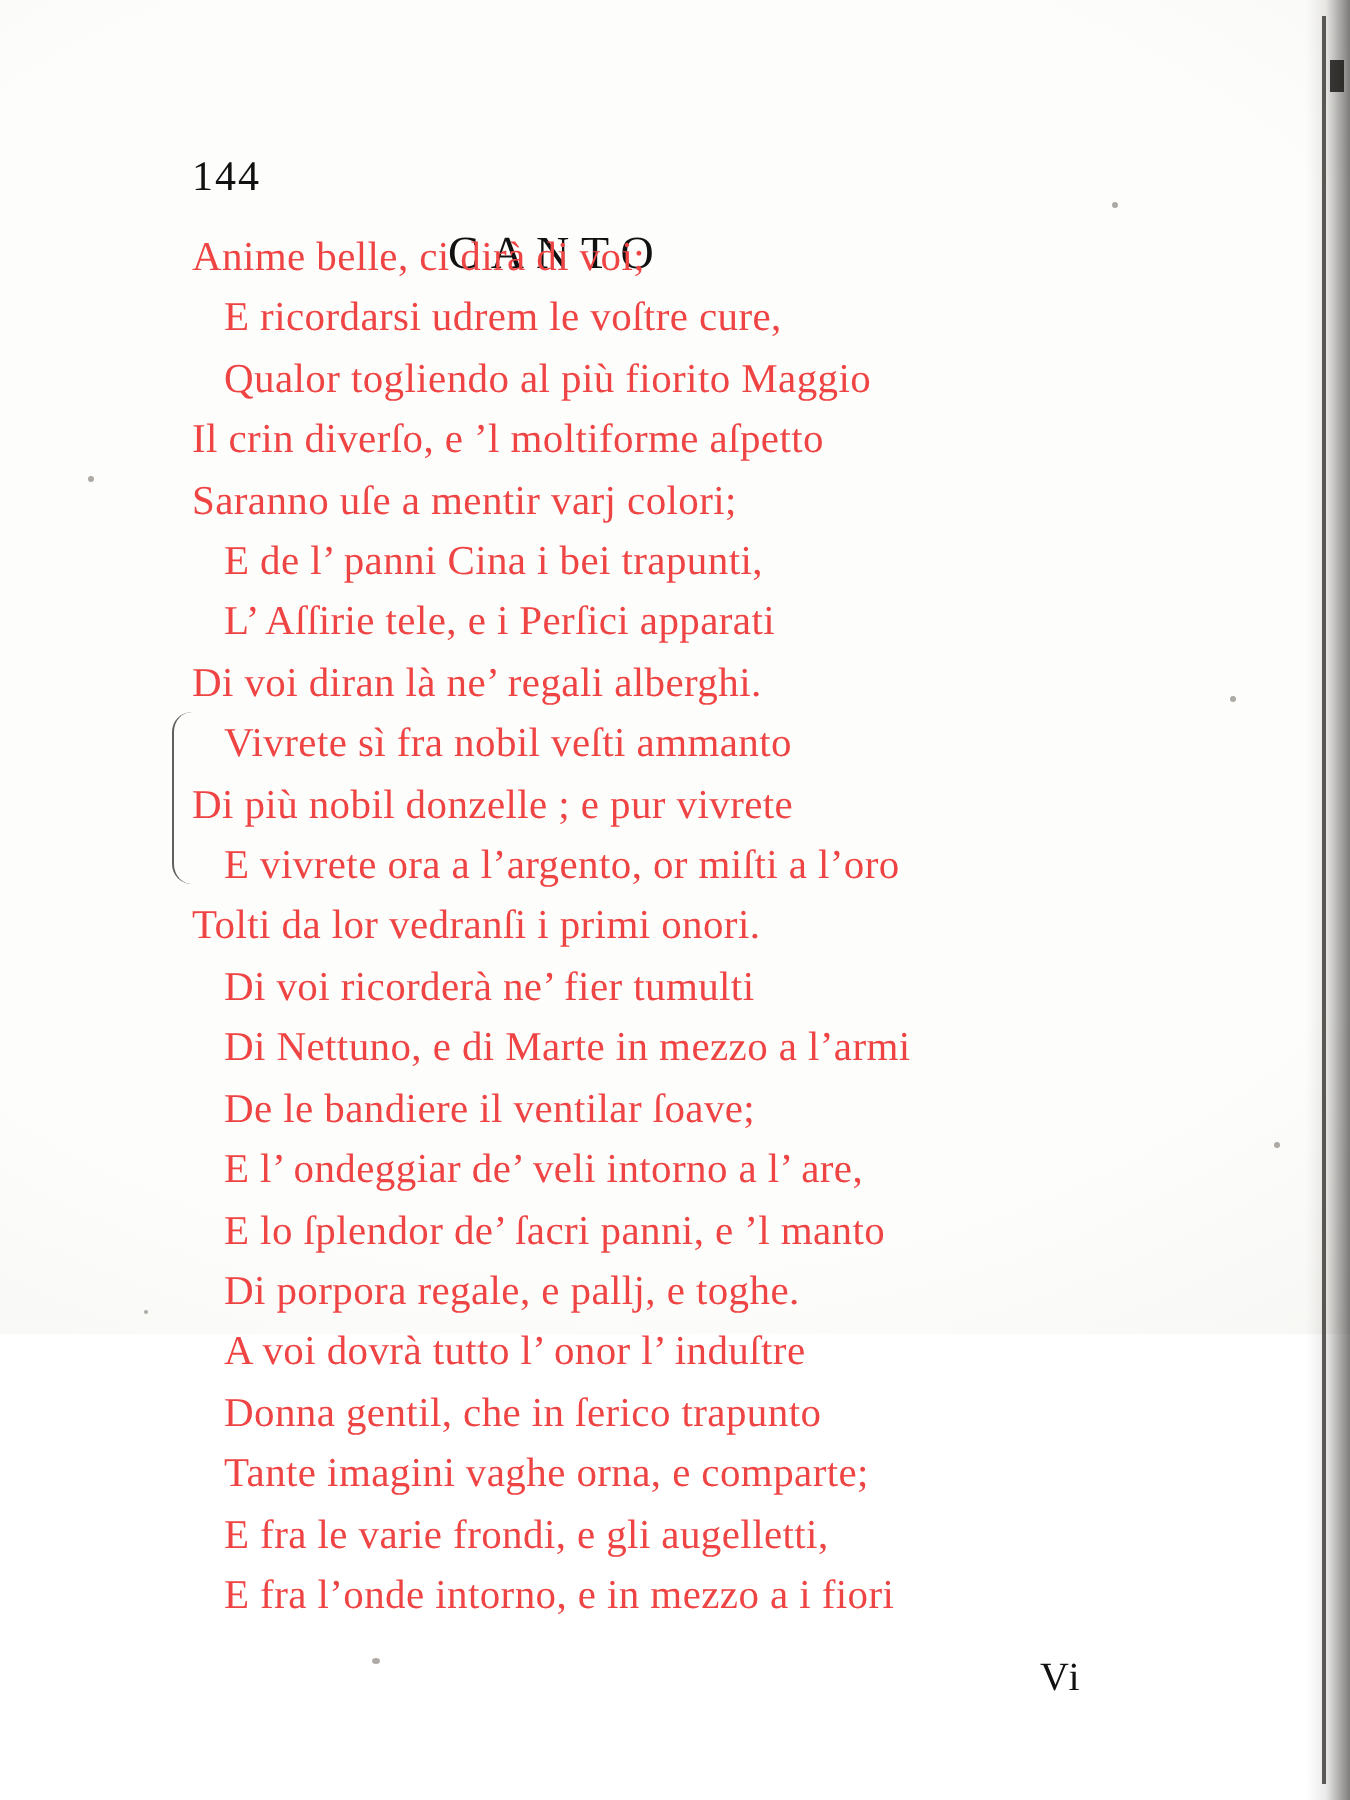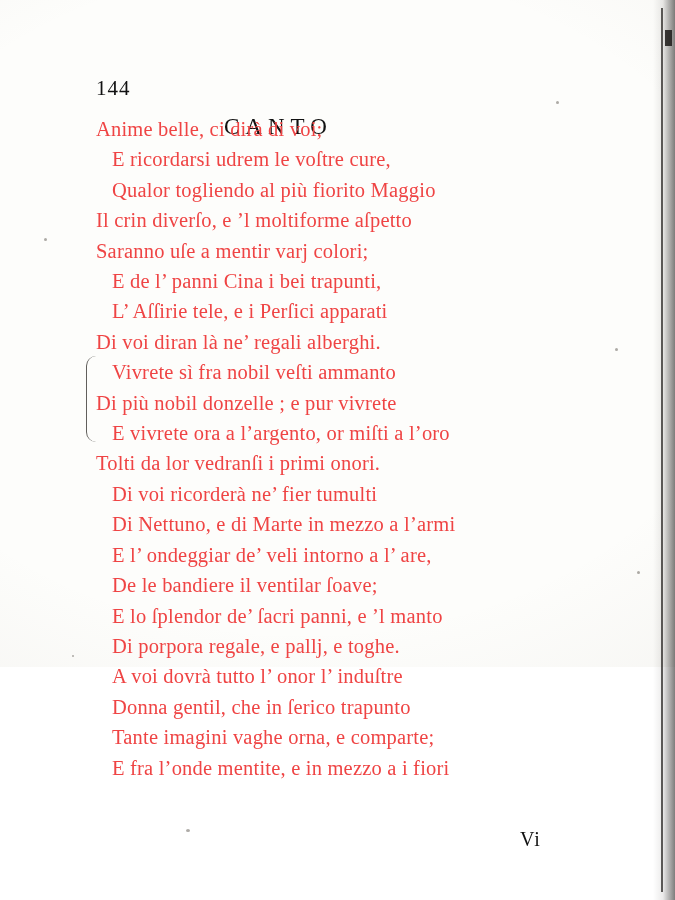--- a/index.html
+++ b/index.html
@@ -149,28 +149,29 @@
     <div class="line">Saranno uſe a mentir varj colori;</div>
     <div class="line ind">E de l’ panni Cina i bei trapunti,</div>
     <div class="line ind">L’ Aſſirie tele, e i Perſici apparati</div>
     <div class="line">Di voi diran là ne’ regali alberghi.</div>
     <div class="line ind">Vivrete sì fra nobil veſti ammanto</div>
     <div class="line">Di più nobil donzelle ; e pur vivrete</div>
     <div class="line ind">E vivrete ora a l’argento, or miſti a l’oro</div>
     <div class="line">Tolti da lor vedranſi i primi onori.</div>
     <div class="line ind">Di voi ricorderà ne’ fier tumulti</div>
     <div class="line ind">Di Nettuno, e di Marte in mezzo a l’armi</div>
+    <div class="line ind">De le bandiere il ventilar ſoave;</div>
     <div class="line ind">E l’ ondeggiar de’ veli intorno a l’ are,</div>
-    <div class="line ind">De le bandiere il ventilar ſoave;</div>
     <div class="line ind">E lo ſplendor de’ ſacri panni, e ’l manto</div>
     <div class="line ind">Di porpora regale, e pallj, e toghe.</div>
     <div class="line ind">A voi dovrà tutto l’ onor l’ induſtre</div>
     <div class="line ind">Donna gentil, che in ſerico trapunto</div>
     <div class="line ind">Tante imagini vaghe orna, e comparte;</div>
-    <div class="line ind">E fra l’onde mentite, e in mezzo a i fiori</div>
+    <div class="line ind">E fra le varie frondi, e gli augelletti,</div>
+    <div class="line ind">E fra l’onde intorno, e in mezzo a i fiori</div>
   </div>
 
   <div class="catchword">Vi</div>
 
   <div class="speck" style="left:556px;top:101px;width:3px;height:3px;"></div>
   <div class="speck" style="left:44px;top:238px;width:3px;height:3px;"></div>
   <div class="speck" style="left:615px;top:348px;width:3px;height:3px;"></div>
   <div class="speck" style="left:637px;top:571px;width:3px;height:3px;"></div>
   <div class="speck" style="left:186px;top:829px;width:4px;height:3px;"></div>
   <div class="speck" style="left:72px;top:655px;width:2px;height:2px;"></div>

